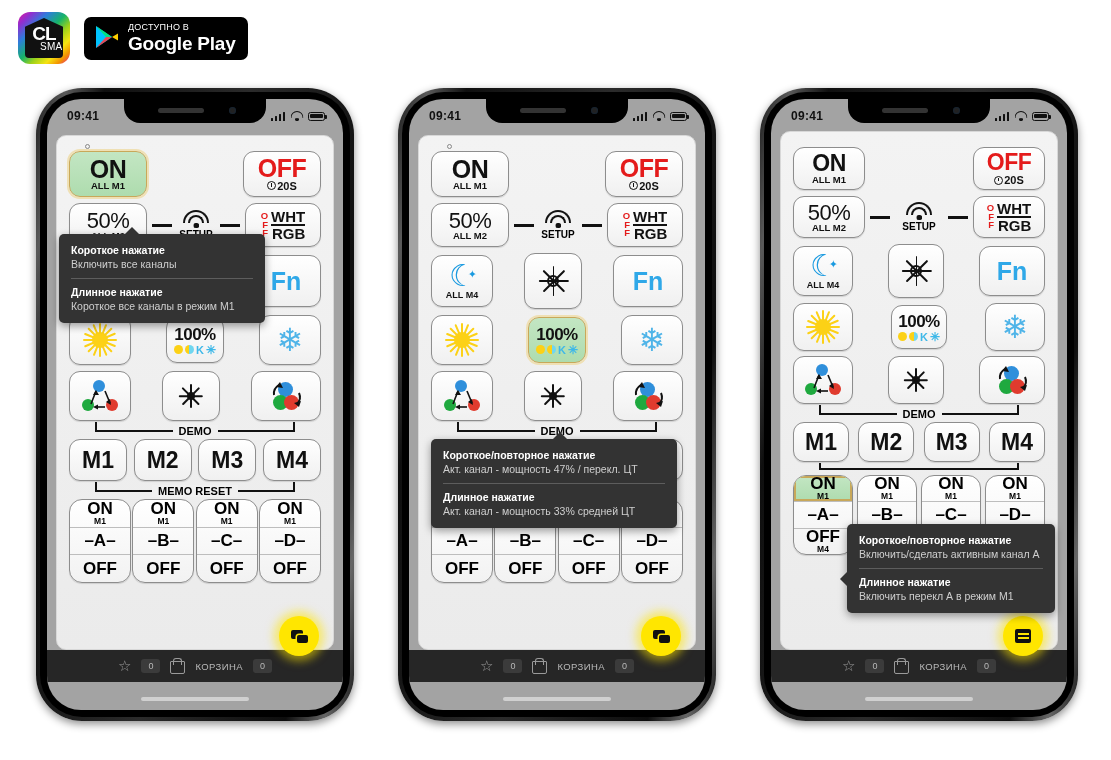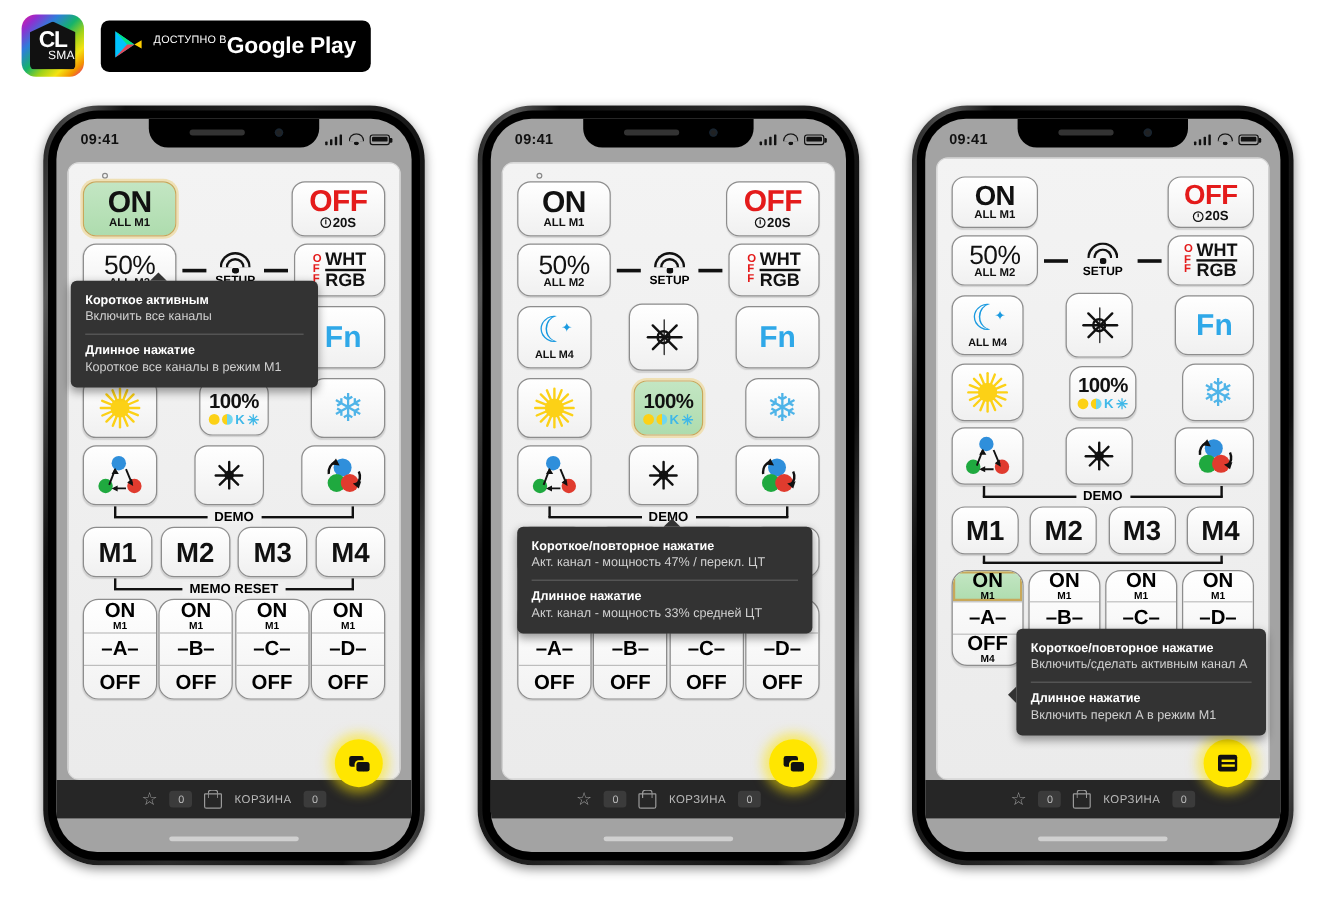--- a/index.html
+++ b/index.html
@@ -12,21 +12,21 @@
              background:linear-gradient(135deg,#e8159a 0%,#8f2fd0 14%,#2e7ddb 30%,#16b36a 48%,#9fd21a 62%,#f5e311 76%,#f39200 88%,#e8159a 100%);
              display:flex; align-items:center; justify-content:center; }
   .cl-logo .inner { width:38px; height:40px; background:#111; border-radius:5px 5px 4px 4px;
                     clip-path:polygon(50% 0%,100% 22%,100% 100%,0% 100%,0% 22%);
                     display:flex; flex-direction:column; align-items:center; justify-content:center; }
   .cl-logo .cl { color:#fff; font-weight:bold; font-size:19px; letter-spacing:-1px; line-height:17px; }
   .cl-logo .sm { color:#fff; font-weight:normal; font-size:10px; letter-spacing:.2px; line-height:9px;margin-left:28px; }
 
   .store { height:43px; background:#000; border-radius:7px; display:flex; align-items:center;
            padding:0 12px 0 10px; gap:8px; }
-  .store .txt { display:flex; justify-content:space-between; color:#fff; }
+  .store .txt { display:flex; flex-direction:column; justify-content:space-between; color:#fff; }
   .store .t1 { font-size:9px; letter-spacing:.2px; line-height:11px; }
   .store .t2 { font-size:19px; font-weight:bold; line-height:21px; letter-spacing:-.2px; }
 
   
   .phone { position:absolute; top:88px; width:318px; height:633px; }
   .phone.p1 { left:36px; }
   .phone.p2 { left:398px; }
   .phone.p3 { left:760px; }
 
   .frame { position:absolute; inset:0; border-radius:46px;
@@ -55,21 +55,21 @@
   .batt i { position:absolute; inset:1.2px; background:#111; border-radius:1px; display:block; }
 
   
   .remote { position:absolute; left:9px; right:9px; top:36px; bottom:60px;
             background:linear-gradient(180deg,#f3f3f3,#ebebeb);
             border:1px solid #d8d8d8; border-radius:10px; padding:6px 12px 4px;
             display:flex; flex-direction:column; }
   .led { width:5px; height:5px; border:1px solid #888; border-radius:50%; margin:2px 0 2px 16px; }
   .led.hide { visibility:hidden; }
 
-  .rowpad { display:flex; justify-content:space-between; align-items:center; }
+  .rowpad { display:flex; justify-content:space-between; align-items:center;text-align:right; }
 
   
   .key { background:linear-gradient(180deg,#fff,#f0f0f0); border:1.6px solid #8d8d8d;
          border-radius:11px; display:flex; flex-direction:column; align-items:center;
          justify-content:center; box-shadow:0 1px 1px rgba(0,0,0,.13); color:#111; }
   .key.sel { background:linear-gradient(180deg,#c3e6c3,#aedcae); border-color:#c8a85a; box-shadow:0 0 0 2px #efe0b4; }
   .k-on { width:78px; height:46px; }
   .k-on .big { font-size:25px; font-weight:bold; letter-spacing:-.5px; line-height:23px; }
   .k-on .sub { font-size:9.5px; font-weight:bold; line-height:10px; }
   .k-off { width:78px; height:46px; }
@@ -455,21 +455,21 @@
             </div>
           <div class="seg">
               <span class="b">OFF</span>
             </div>
         </div>
       </div>
     </div>
 
     <div class="tip" style="left:12px; top:135px; width:206px">
       <span class="arw up" style="left:66px"></span>
-      <div class="h">Короткое активным</div>
+      <div class="h">Короткое нажатие</div>
       <div class="d">Включить все каналы</div>
       <div class="hr"></div>
       <div class="h">Длинное нажатие</div>
       <div class="d">Короткое все каналы в режим M1</div>
     </div>
 
     <div class="fab">
       <span class="chat">
           <b class="bub1"></b>
           <b class="bub2"></b>

